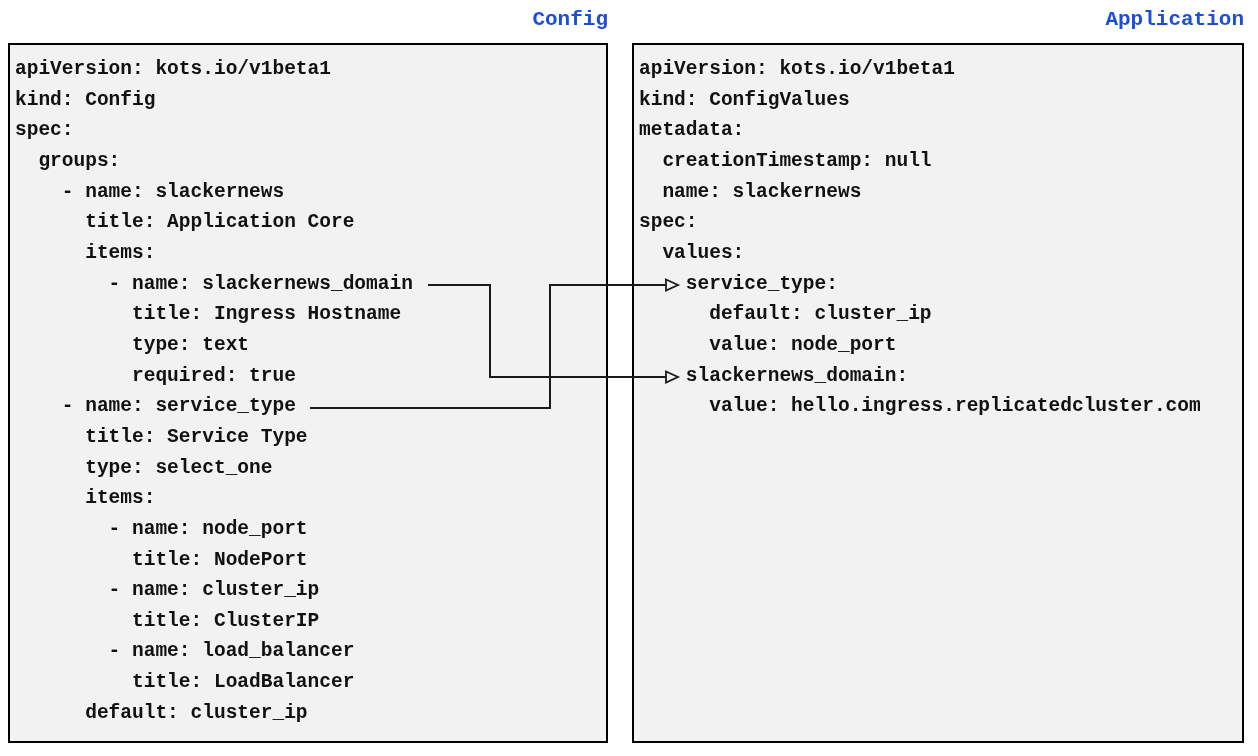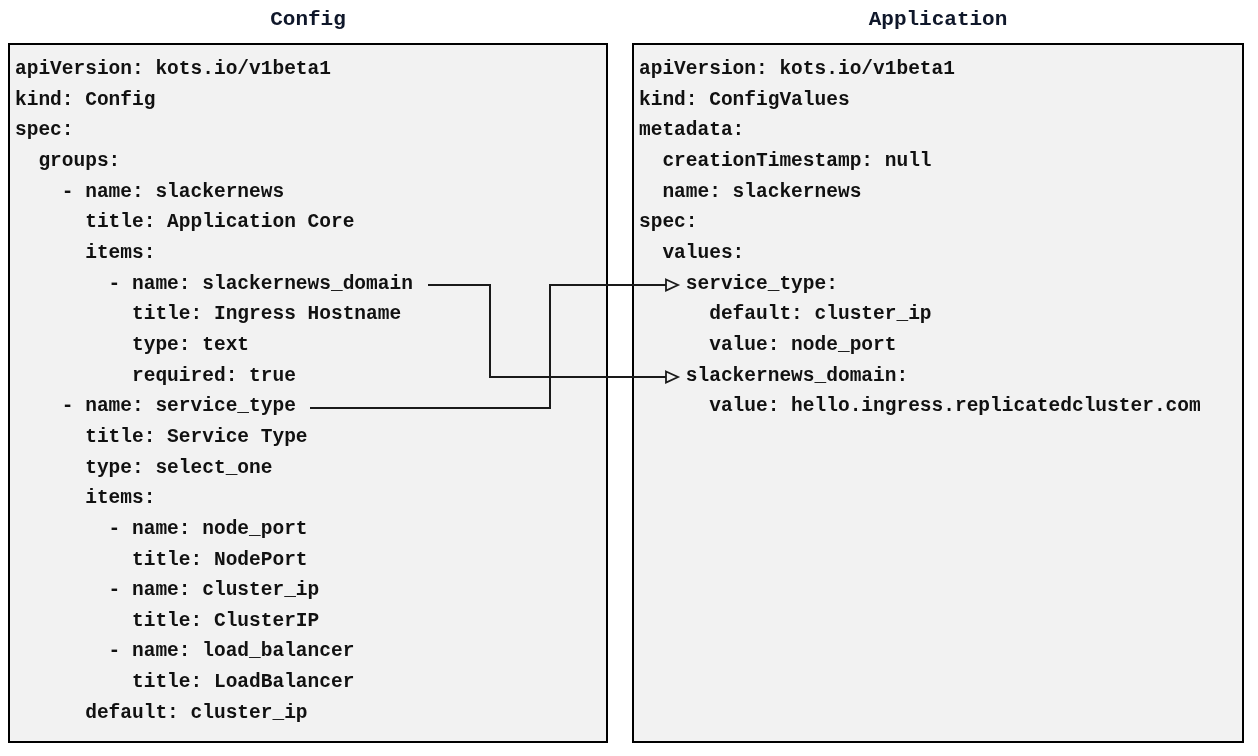--- a/index.html
+++ b/index.html
@@ -11,26 +11,26 @@
     position: relative;
     width: 1258px;
     height: 756px;
     background: #ffffff;
     overflow: hidden;
   }
   .panel-title {
     position: absolute;
     top: 6px;
     height: 30px;
-    text-align: center;
+    text-align: right;
     font-family: "Liberation Mono", "DejaVu Sans Mono", monospace;
     font-weight: 700;
     font-size: 21px;
     line-height: 28px;
-    color: #0f172a;
+    color: #1d4ed8;
     white-space: pre;
   }
   #title-config  { left: 8px;   width: 600px; }
   #title-values  { left: 632px; width: 612px; }
   .panel {
     position: absolute;
     top: 43px;
     height: 700px;
     background: #f2f2f2;
     border: 2px solid #000000;

